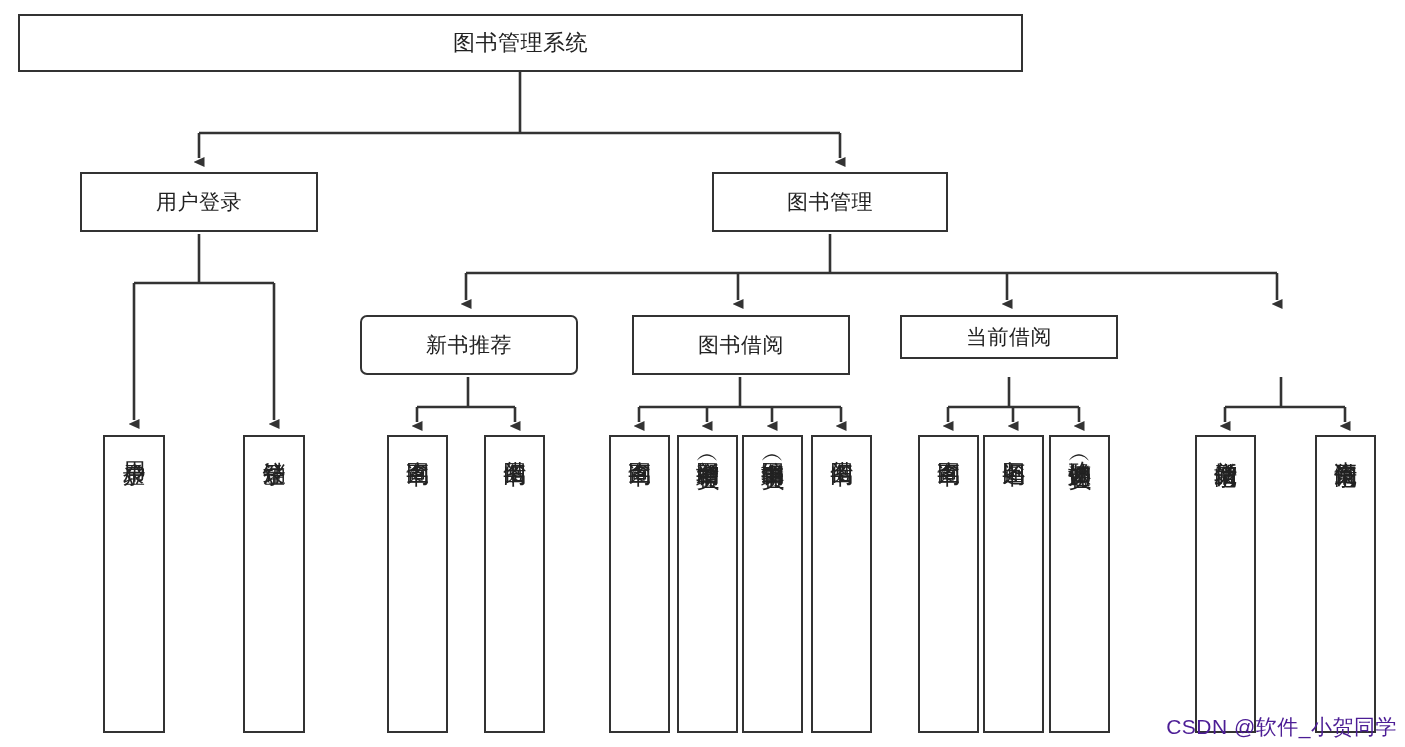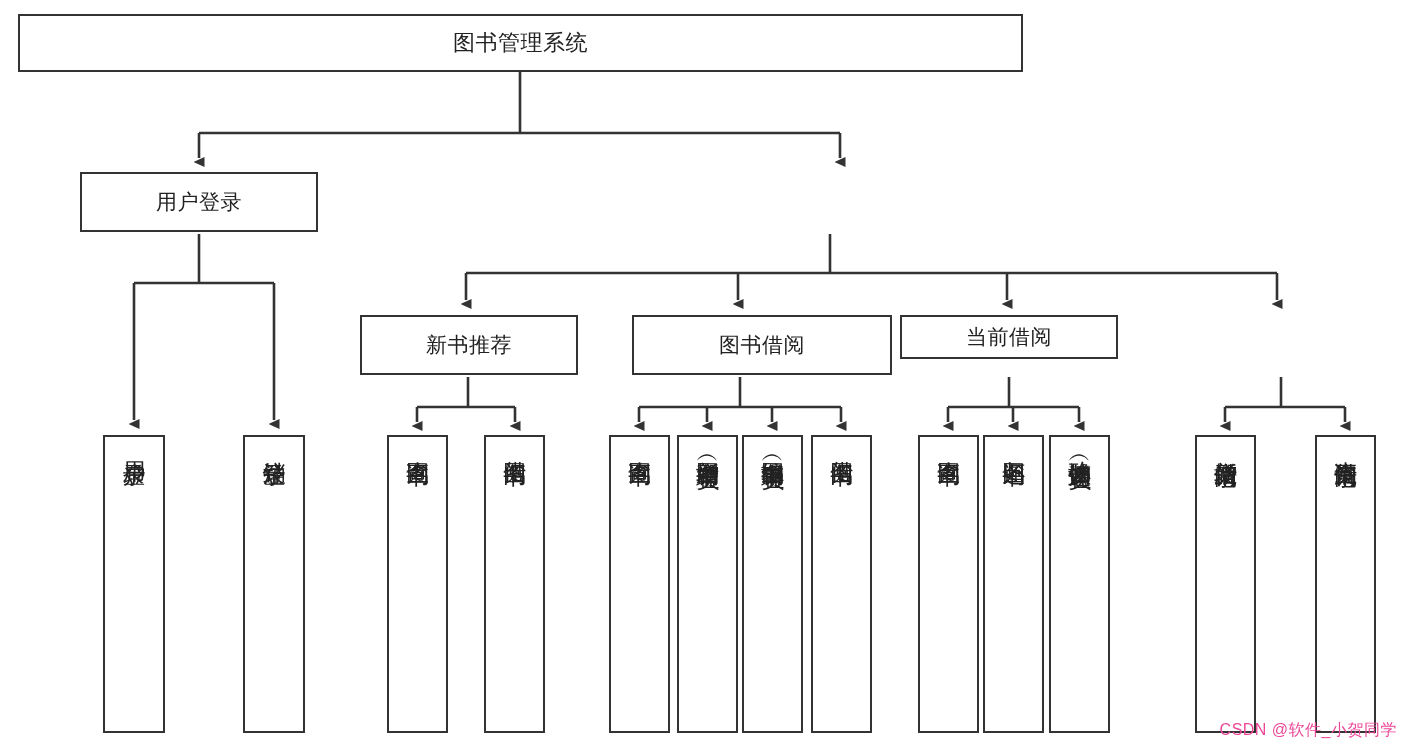--- a/index.html
+++ b/index.html
@@ -63,22 +63,22 @@
     font-size: 23px;
     line-height: 1.02;
     letter-spacing: 1px;
     text-align: left;
     max-height: 100%;
   }
   .watermark {
     position: absolute;
     right: 8px;
     bottom: 6px;
-    font-size: 16px;
-    color: #ec4899;
+    font-size: 21px;
+    color: #4c1d95;
     letter-spacing: 0.5px;
     z-index: 3;
     white-space: nowrap;
     user-select: none;
   }
 </style>
 </head>
 <body>
 
 <div id="canvas">
@@ -134,26 +134,29 @@
   </svg>
 
   <div class="node h root" style="left:18px; top:14px; width:1005px; height:58px;">
     <span class="lbl">图书管理系统</span>
   </div>
 
   <div class="node h" style="left:80px; top:172px; width:238px; height:60px;">
     <span class="lbl">用户登录</span>
   </div>
 
-
-  <div class="node h" style="left:360px; top:315px; width:218px; height:60px;">
+  <div class="node h" style="left:712px; top:172px; width:236px; height:60px;">
+    <span class="lbl">图书管理</span>
+  </div>
+
+  <div class="node h" style="left:360px; top:315px; width:218px; height:60px;border-radius:7px;">
     <span class="lbl">新书推荐</span>
   </div>
 
-  <div class="node h" style="left:632px; top:315px; width:260px; height:60px;">
+  <div class="node h" style="left:632px; top:315px; width:218px; height:60px;">
     <span class="lbl">图书借阅</span>
   </div>
 
   <div class="node h" style="left:900px; top:315px; width:218px; height:44px;">
     <span class="lbl">当前借阅</span>
   </div>
 
 
   <div class="node v" style="left:103px; top:435px; width:62px; height:298px;">
     <span class="lbl">用户登录</span>

